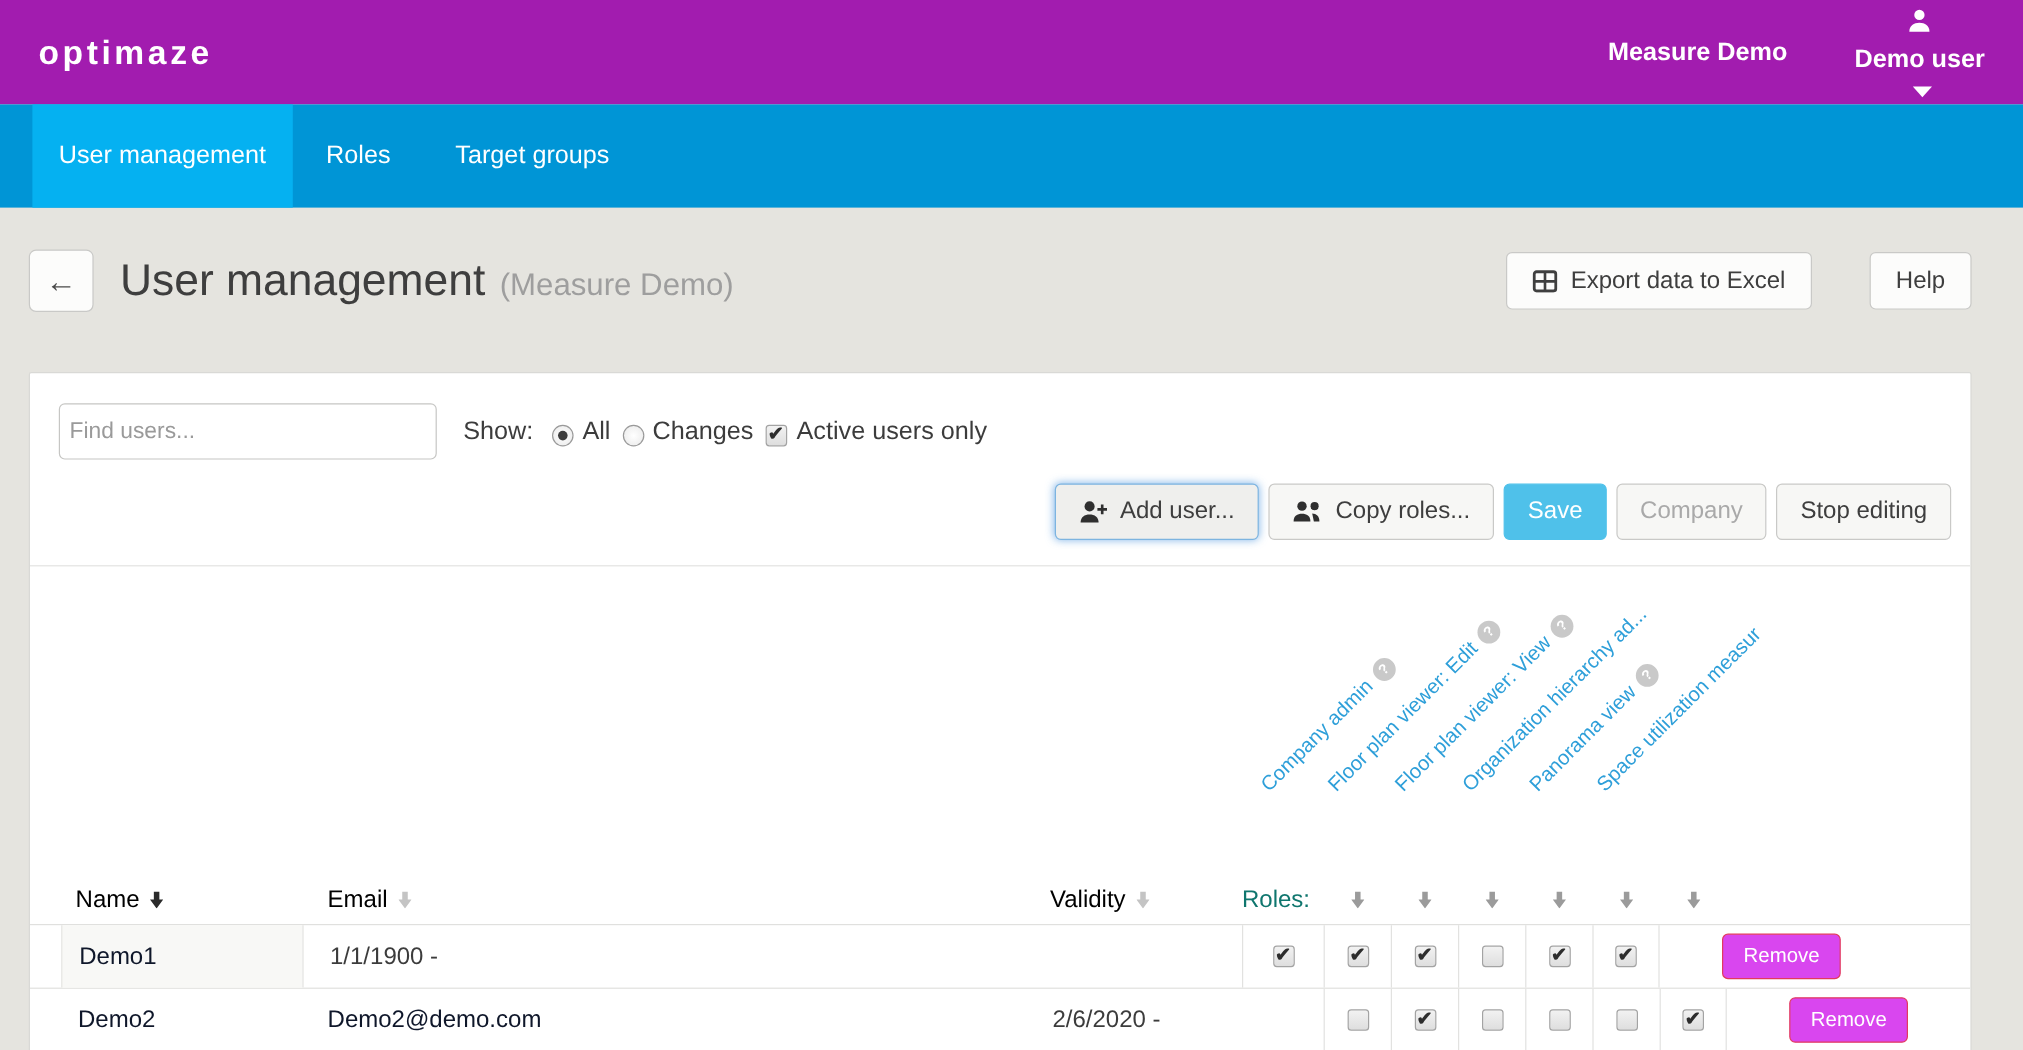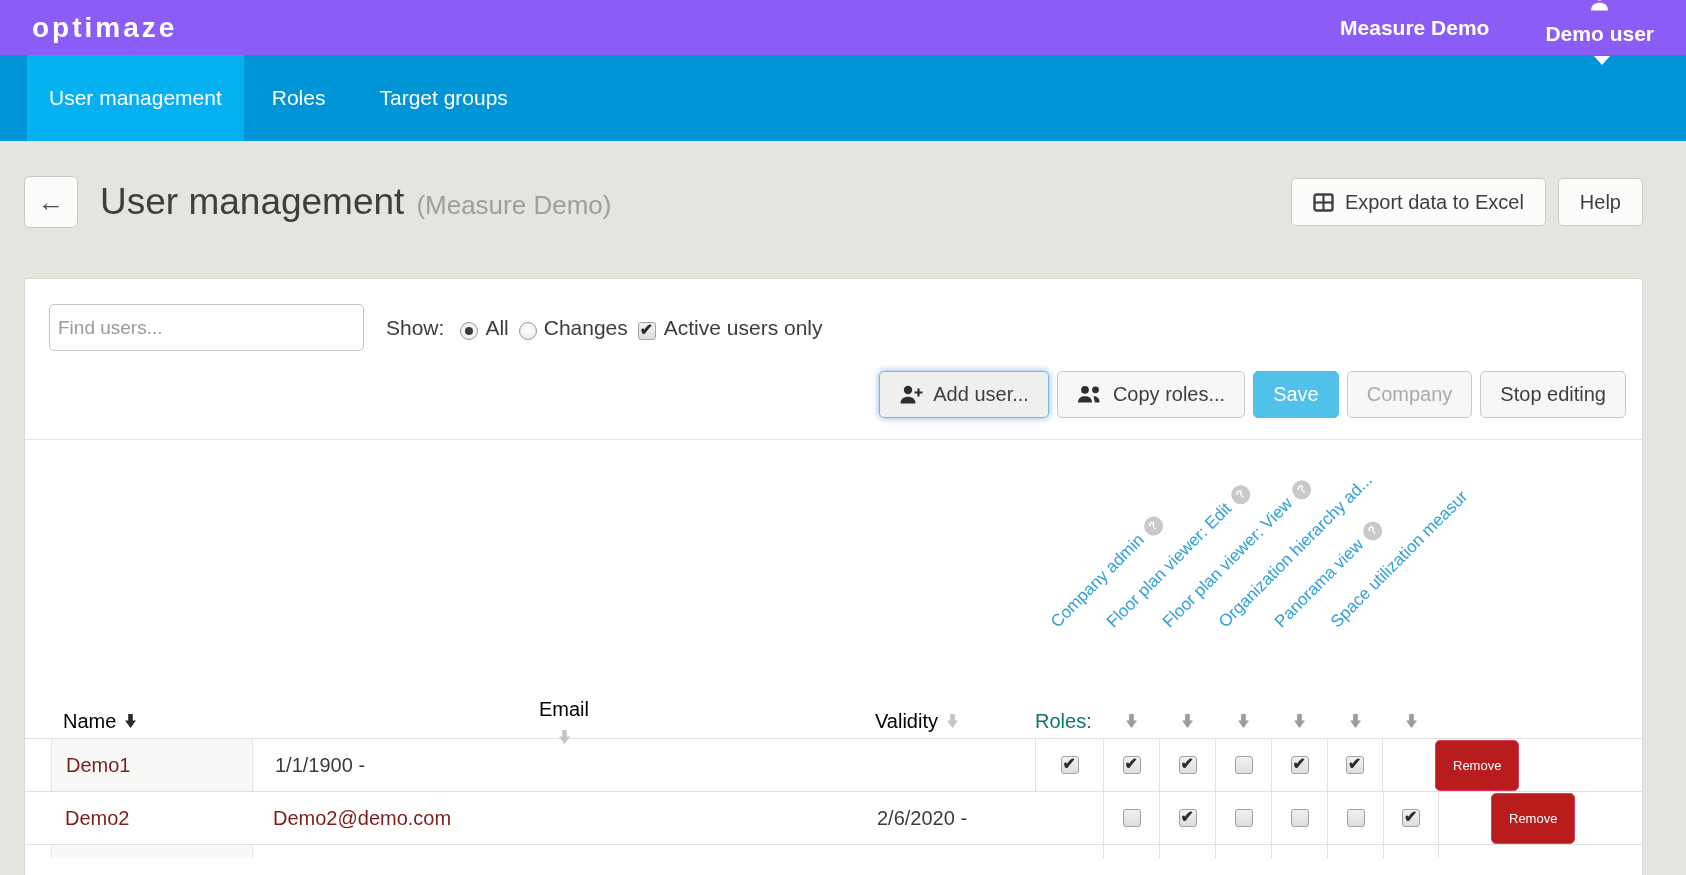--- a/index.html
+++ b/index.html
@@ -4,21 +4,21 @@
 <style>
   * { margin:0; padding:0; box-sizing:border-box; }
   html,body { background:#cfcfcc; }
   .app {
     position:relative; width:1686px; height:875px; overflow:hidden;
     background:#e5e4df; font-family:"Liberation Sans", sans-serif;
   }
 
   
   .topbar {
-    height:55px; background:#8b5cf6; display:flex; align-items:center;
+    height:87px; background:#a21caf; display:flex; align-items:center;
     padding:0 32px; color:#fff;
   }
   .logo { font-size:28px; font-weight:bold; letter-spacing:3px; }
   .topbar-right { margin-left:auto; display:flex; align-items:center; gap:56px; }
   .project { font-size:21px; font-weight:600; }
   .user-menu { display:flex; align-items:center; gap:10px; cursor:pointer;flex-direction:column; }
   .user-menu .uname { font-size:21px; font-weight:600; }
   .caret {
     width:0; height:0; margin-left:4px;
     border-left:8px solid transparent; border-right:8px solid transparent;
@@ -40,21 +40,21 @@
     width:54px; height:52px; background:#fcfcfb; border:1px solid #c9c9c7; border-radius:6px;
     font-size:26px; font-weight:bold; color:#4a4a4a; cursor:pointer; line-height:1;
     font-family:"Liberation Sans", sans-serif;
   }
   h1 { margin-left:22px; font-size:37px; font-weight:500; color:#3e3e3e; display:flex; align-items:baseline; }
   .subtitle { font-size:26px; color:#9e9e9e; font-weight:400; margin-left:12px; }
   .title-actions { margin-left:auto; display:flex; gap:12px; }
   .t-btn {
     height:48px; background:#fcfcfb; border:1px solid #c9c9c7; border-radius:5px;
     font-size:20px; color:#3e3e3e; padding:0 21px; display:flex; align-items:center; gap:11px;
-    cursor:pointer; font-family:"Liberation Sans", sans-serif;
+    cursor:pointer; font-family:"Liberation Sans", sans-serif;margin-left:36px;
   }
 
   
   .panel {
     margin:50px 43px 0 24px; background:#fff; border:1px solid #d9d9d6; border-radius:2px;
     height:620px; overflow:hidden; position:relative;
   }
   .filter-row { display:flex; align-items:center; padding:25px 0 0 24px; }
   .search-input {
     width:315px; height:47px; border:1px solid #c6c6c4; border-radius:5px; padding:0 8px;
@@ -108,40 +108,40 @@
   
   .trow {
     display:grid;
     grid-template-columns:26px 202px 602px 180px 68px repeat(6,56px) 1fr;
     align-items:center;
   }
   .thead-row { height:40px; font-size:20px; }
   .th { display:flex; align-items:center; gap:9px; color:#000000; cursor:pointer; }
   .th.plain { color:#0f766e; cursor:default; }
   .cell-name-h { padding-left:12px; }
-  .cell-email-h { padding-left:20px;flex-direction:column; }
+  .cell-email-h { padding-left:20px; }
   .cell-val-h { padding-left:20px; }
   .arr { flex:none; }
   .arr.dark path { fill:#2b2b2b; }
   .arr.light path { fill:#c4c4c4; }
   .arr.mid path { fill:#9b9b9b; }
   .role-arr { display:flex; justify-content:center; }
 
   .body-row { height:53px; border-top:1px solid #e0e0de; font-size:20px; }
   .cell-name { height:100%; display:flex; align-items:center; padding-left:14px; }
   .body-row.odd .cell-name { background:#f8f8f6; border-left:1px solid #e5e5e3; border-right:1px solid #e5e5e3; }
   .cell-email { padding-left:20px; }
   .cell-val { padding-left:22px; color:#3c3c3c; }
-  .ulink { color:#7f1d1d; text-decoration:none; cursor:pointer; }
+  .ulink { color:#0f172a; text-decoration:none; cursor:pointer; }
   .role-cell { height:100%; display:flex; align-items:center; justify-content:center; border-left:1px solid #e2e2e0; }
   .role-cell.last { border-right:1px solid #e2e2e0; }
   .cell-remove { padding-left:52px; }
   .remove-btn {
-    background:#b91c1c; border:1px solid #e23a5f; color:#fff; font-size:13px;
-    border-radius:5px; height:51px; padding:0 17px; cursor:pointer;
+    background:#d946ef; border:1px solid #e23a5f; color:#fff; font-size:17px;
+    border-radius:5px; height:38px; padding:0 17px; cursor:pointer;
     font-family:"Liberation Sans", sans-serif;
   }
   .body-row.partial { height:14px; }
 
   .icon-dark { flex:none; }
 </style>
 </head>
 <body>
 
 <div class="app">

